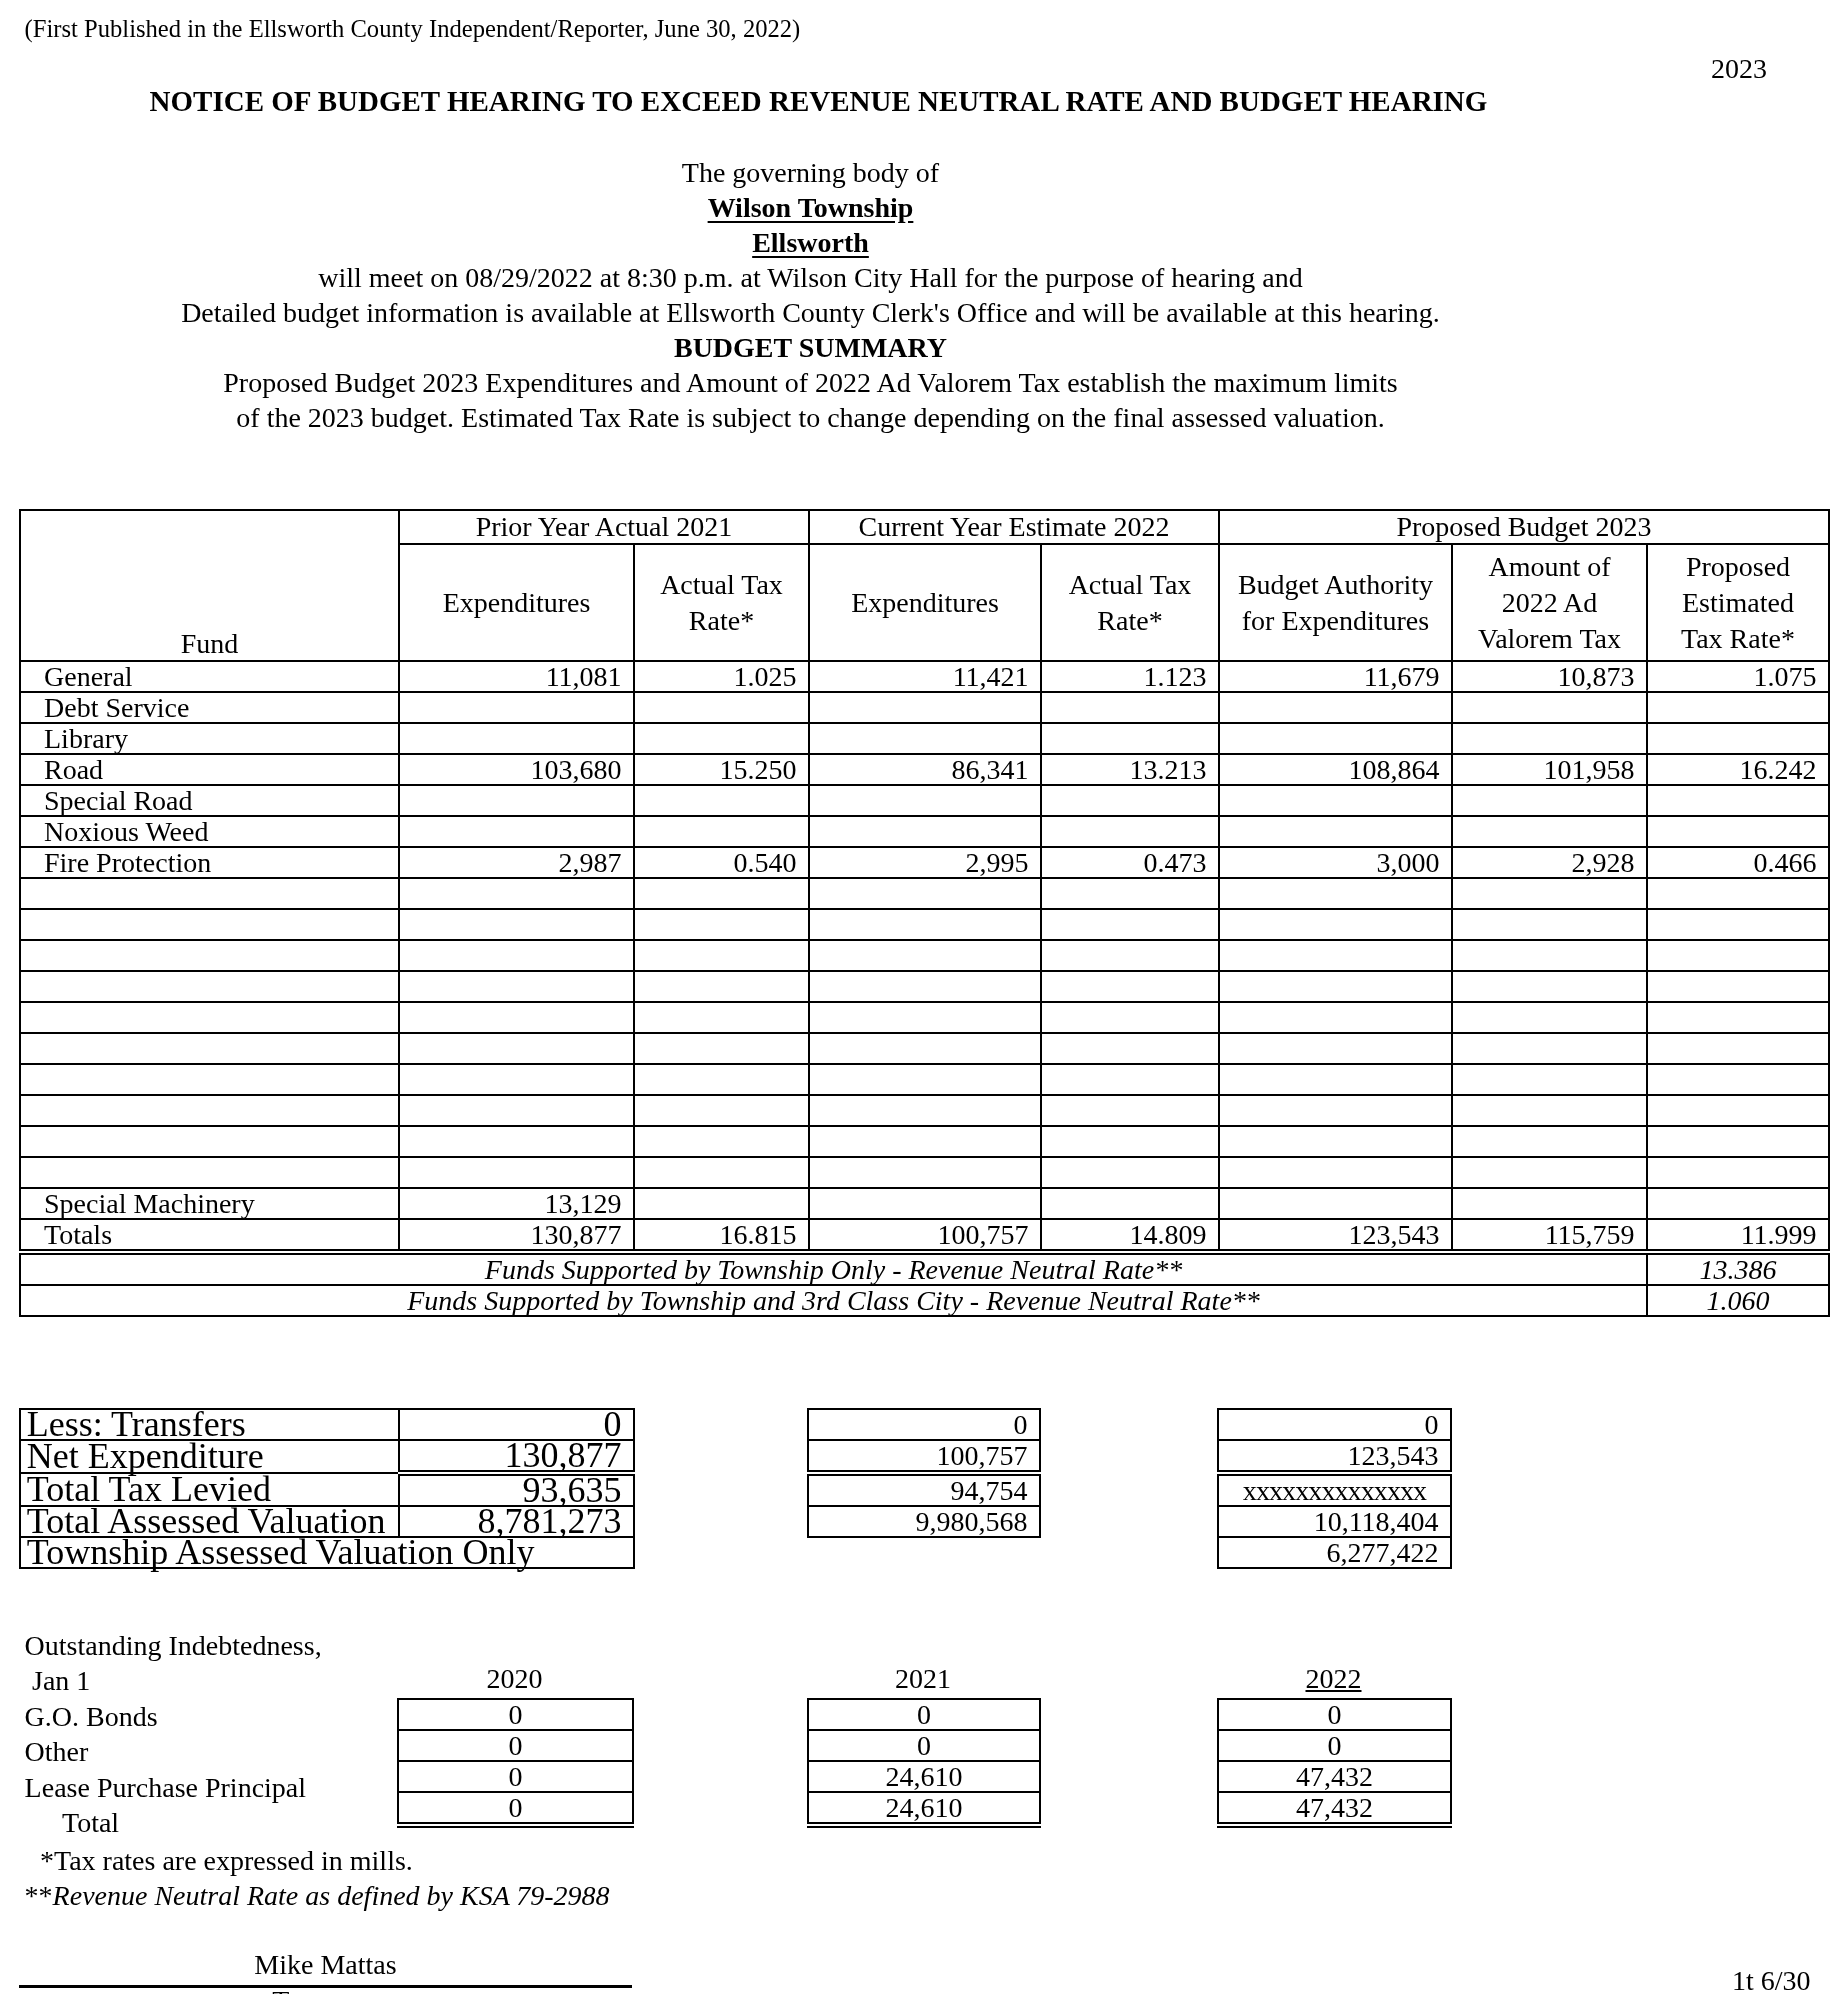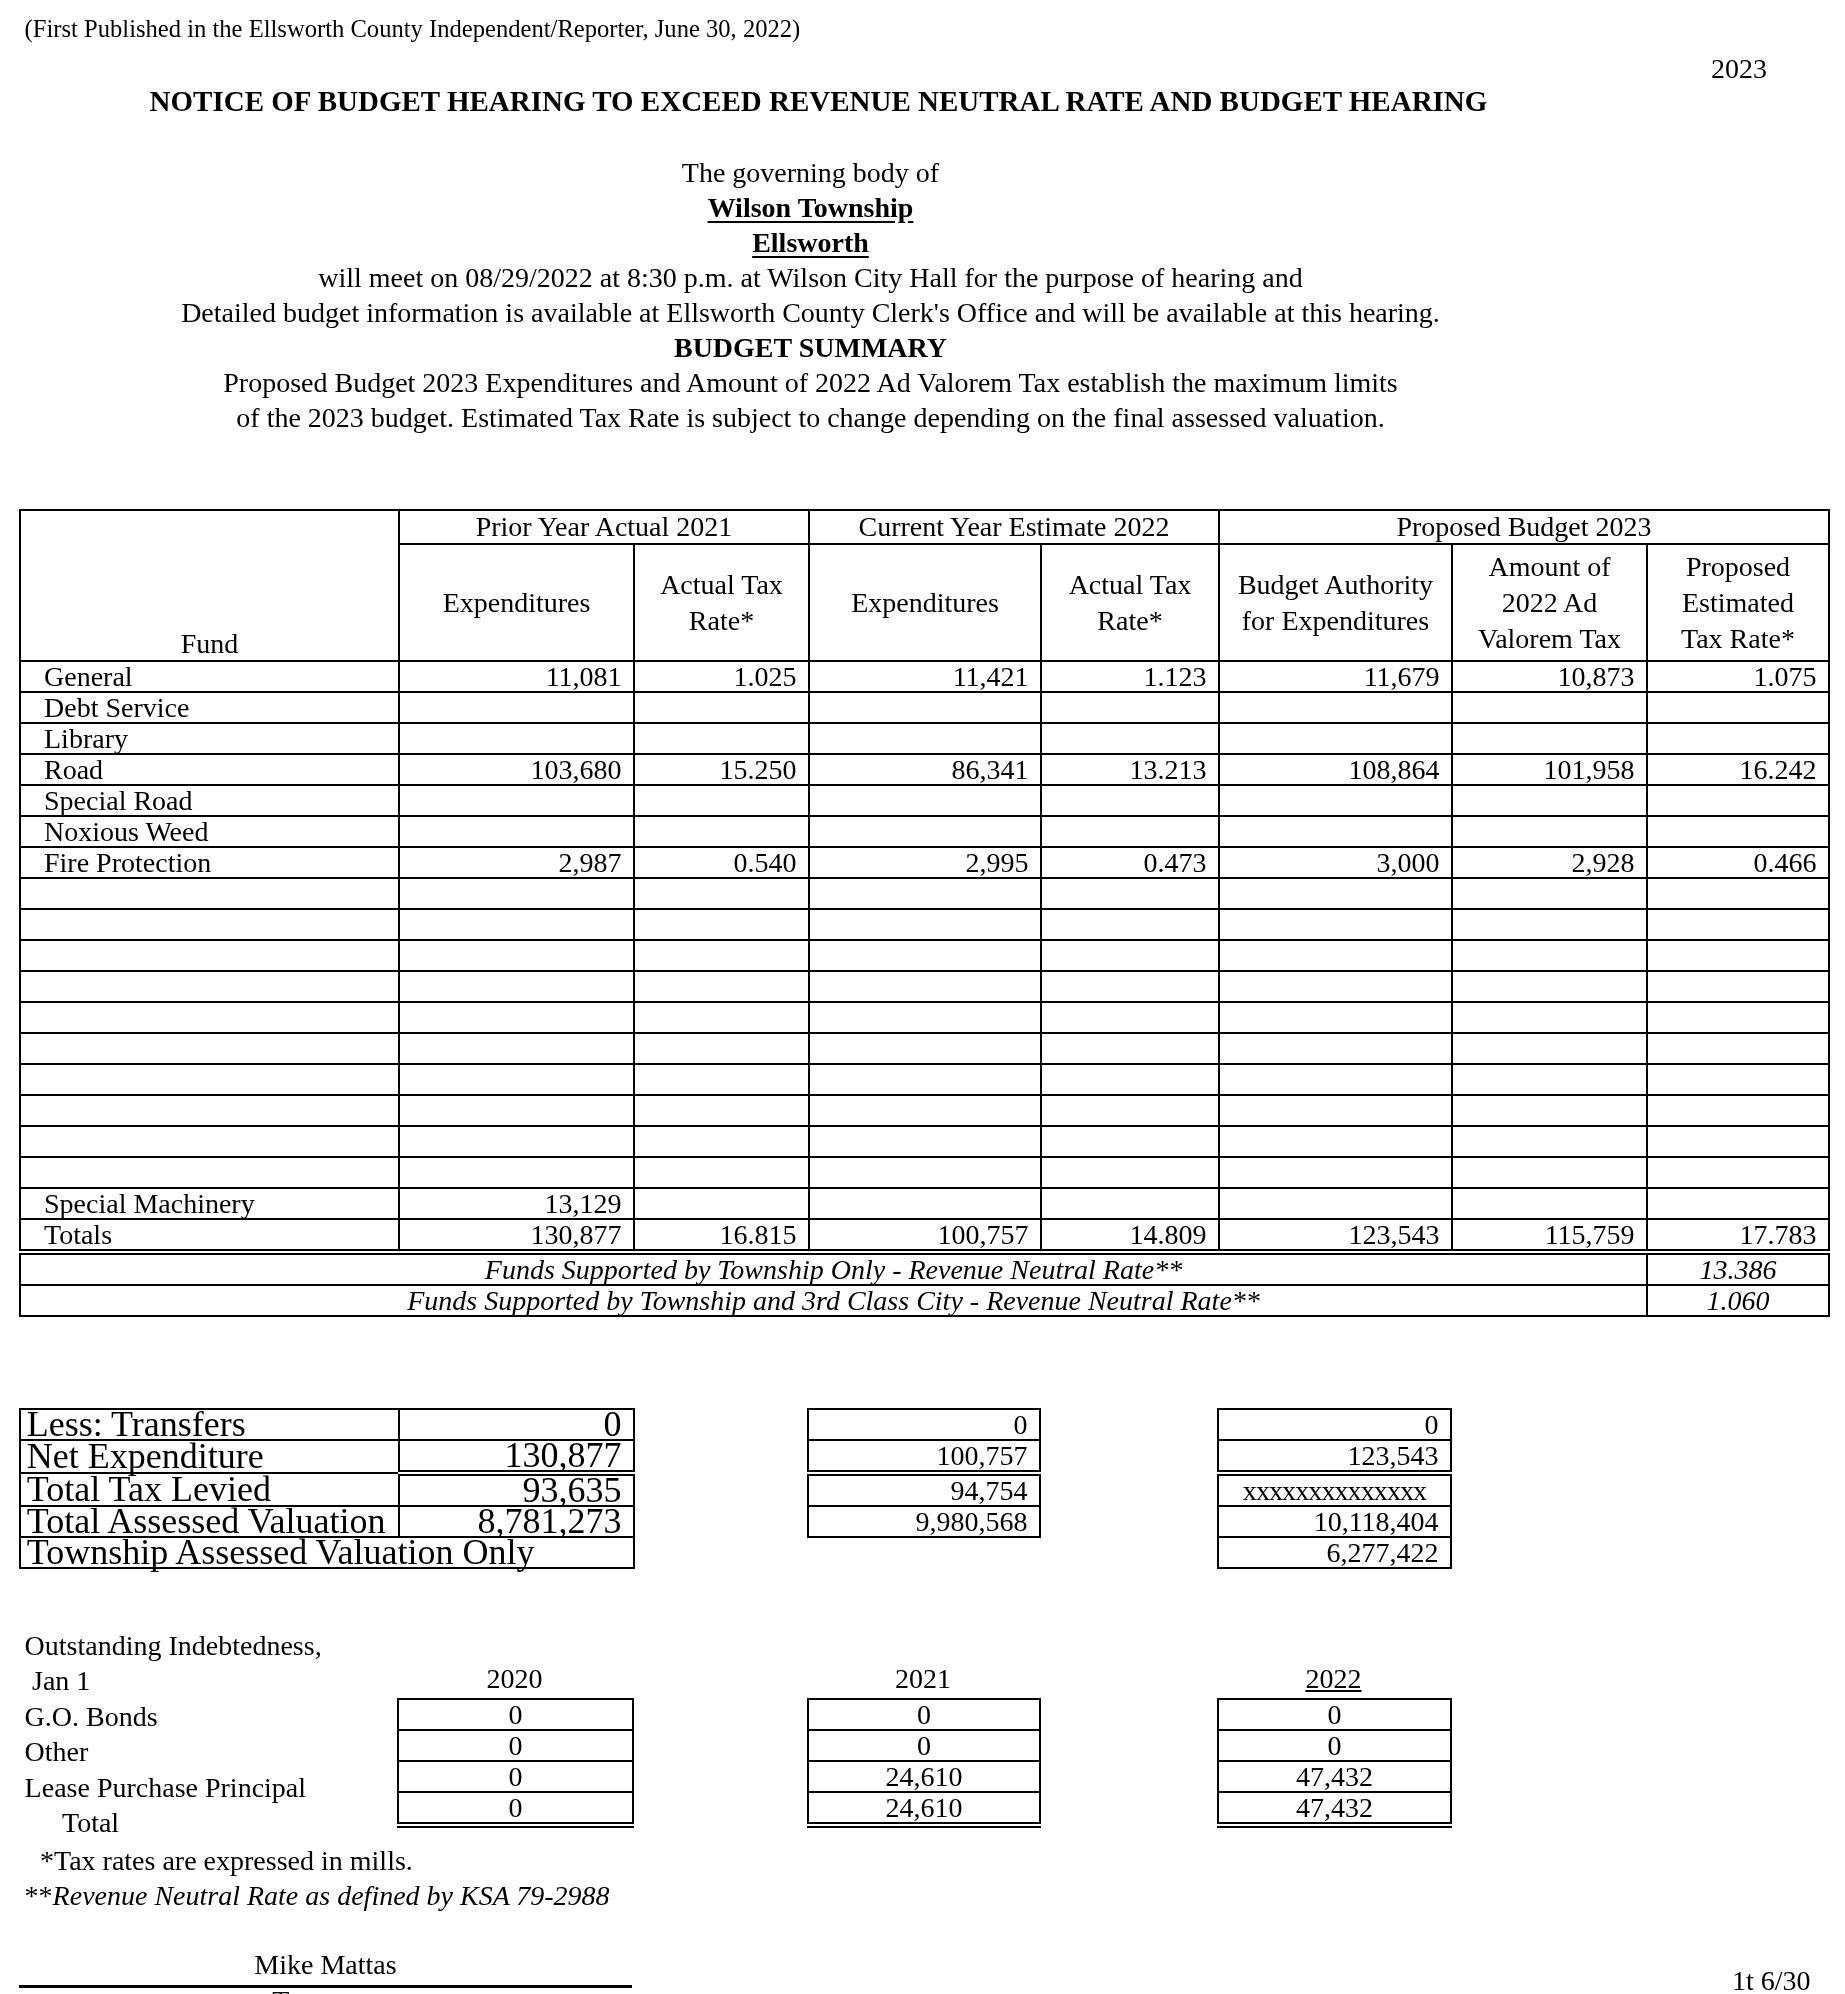--- a/index.html
+++ b/index.html
@@ -293,21 +293,21 @@
     </tbody>
   <tbody>
       <tr class="totals">
     <td class="fund">Totals</td>
     <td class="num">130,877</td>
     <td class="num">16.815</td>
     <td class="num">100,757</td>
     <td class="num">14.809</td>
     <td class="num">123,543</td>
     <td class="num">115,759</td>
-    <td class="num">17.783</td>
+    <td class="num">11.999</td>
   </tr>
   <tr>
     <td colspan="7" class="rnr-label">Funds Supported by Township Only - Revenue Neutral Rate**</td>
     <td class="rnr-val">13.386</td>
   </tr>
   <tr>
     <td colspan="7" class="rnr-label">Funds Supported by Township and 3rd Class City - Revenue Neutral Rate**</td>
     <td class="rnr-val">1.060</td>
   </tr>
 </tbody>

